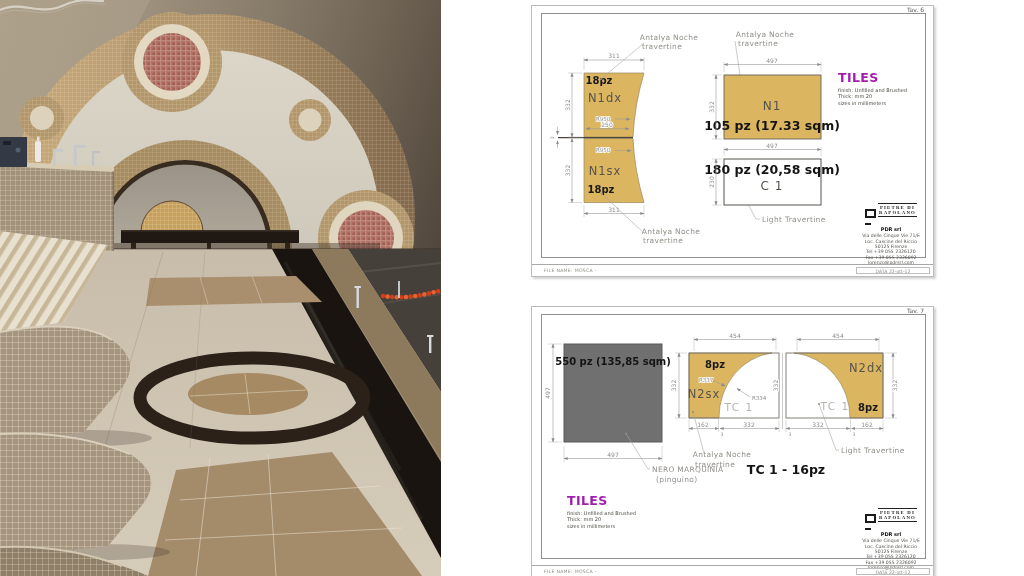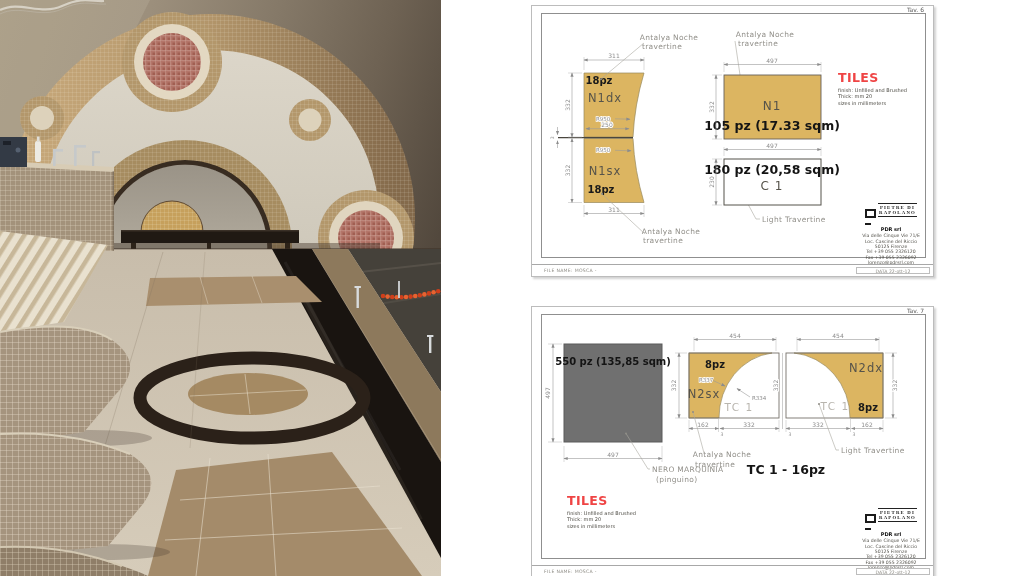--- a/index.html
+++ b/index.html
@@ -13,21 +13,21 @@
   .sheet{position:absolute;left:531px;width:403px;height:272px;background:#fff;
          border:1px solid #bcbcbc;box-shadow:2px 2px 2px rgba(0,0,0,.18);box-sizing:border-box;}
   .sheet.s1{top:5px}.sheet.s2{top:306px}
   .frame{position:absolute;left:9px;right:7px;top:7px;bottom:18px;border:1px solid #8f8f8f;}
   .tav{position:absolute;top:0px;right:9px;font-size:6px;color:#555;}
   .draw{position:absolute;left:0;top:0;width:403px;height:272px;}
 
   .tiles{position:absolute;line-height:1;}
   .s1 .tiles{left:306px;top:66px}
   .s2 .tiles{left:35px;top:188px}
-  .tiles .t{font-size:12.5px;font-weight:bold;color:#ef4444;letter-spacing:.4px;margin-bottom:3px;}
+  .tiles .t{font-size:12.5px;font-weight:bold;color:#a21caf;letter-spacing:.4px;margin-bottom:3px;}
   .tiles .l{font-size:5px;color:#4e4c45;margin-top:1.8px;}
 
   .logo{position:absolute;width:86px;text-align:center;}
   .s1 .logo{left:316px;top:197px}
   .s2 .logo{left:316px;top:201px}
   .brandrow{display:flex;align-items:flex-start;justify-content:center;gap:2px;}
   .mark{width:11px;height:9px;border:2px solid #1a1a1a;display:inline-block;box-sizing:border-box;margin-top:1px;}
   .markbar{display:block;width:6px;height:1.6px;background:#1a1a1a;margin-top:1px;}
   .brandtxt{border-top:1px solid #222;border-bottom:1px solid #222;padding:.5px 1px;}
   .bl{display:block;font-family:"Liberation Serif",serif;font-weight:bold;font-size:4.8px;

